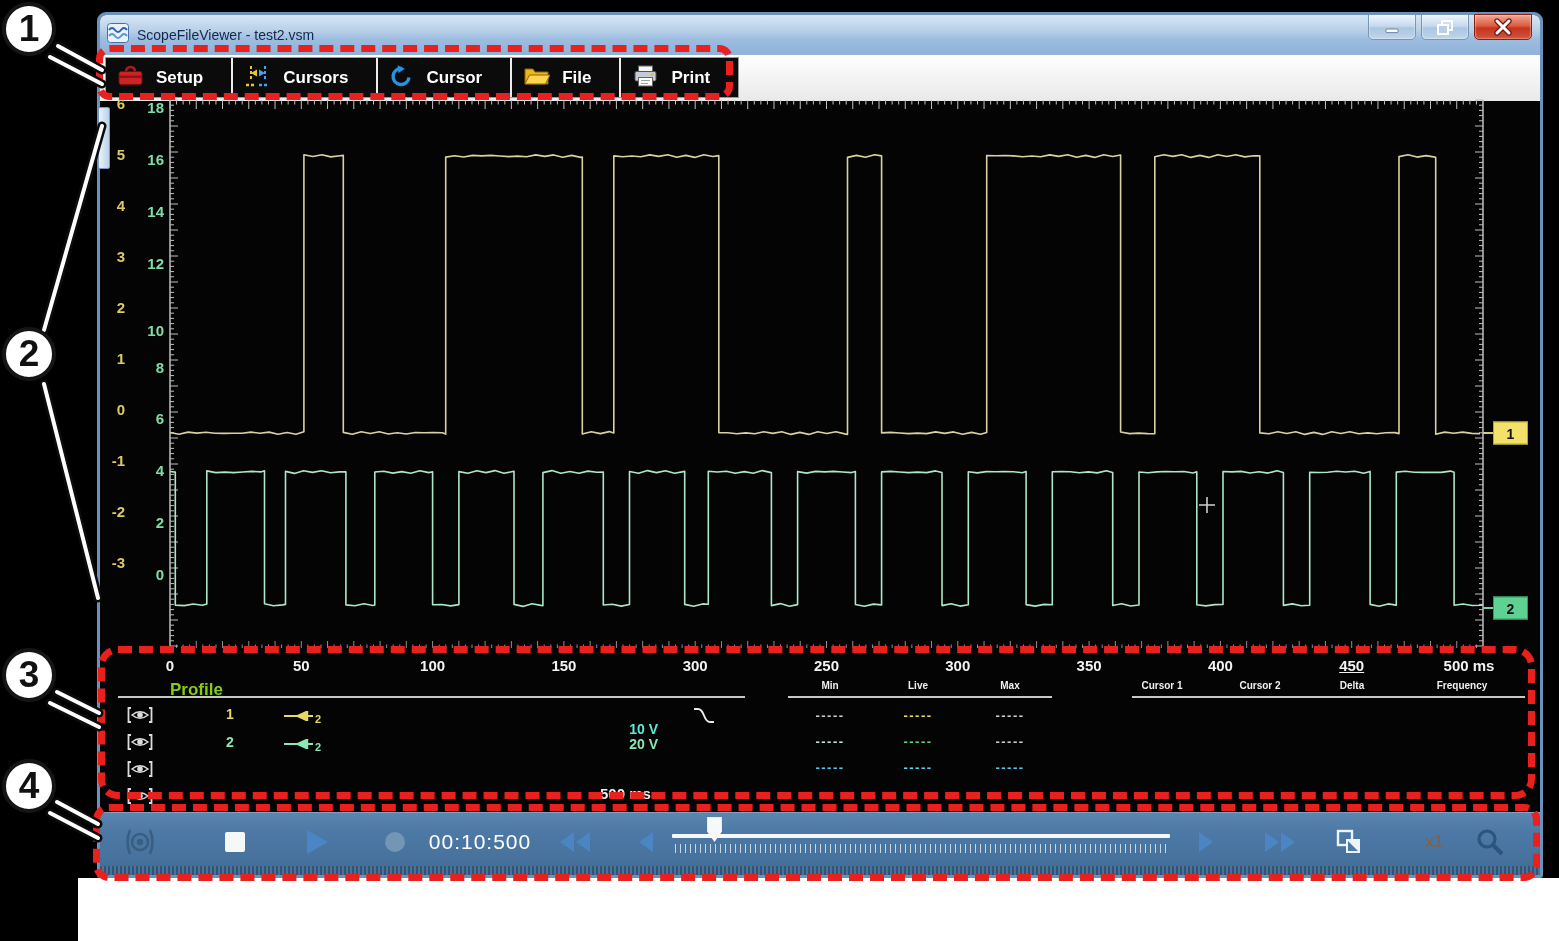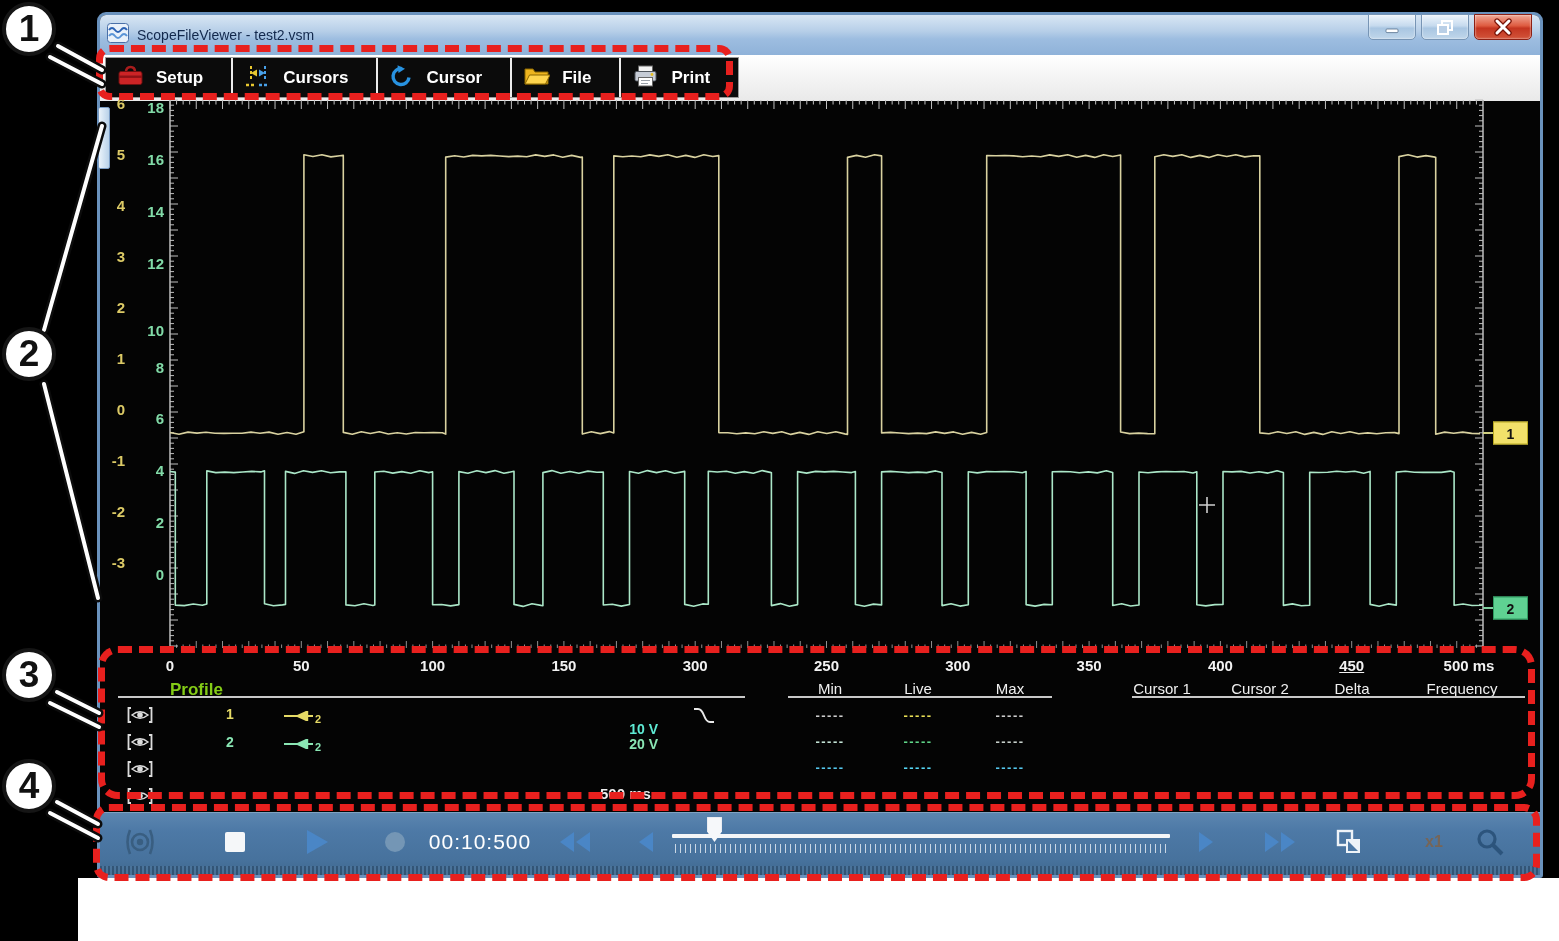--- a/index.html
+++ b/index.html
@@ -36,21 +36,21 @@
 
   
   #scope-svg{position:absolute;left:0;top:0;width:1440px;height:795px;}
   .ylab{position:absolute;transform:translate(-100%,-50%);font-size:15px;font-weight:bold;letter-spacing:0;}
   .xlab{position:absolute;transform:translate(-50%,0);font-size:15px;font-weight:bold;color:#f2f2f2;}
   .ch-badge{position:absolute;left:1393px;width:35px;height:23px;transform:translateY(-50%);
             display:flex;align-items:center;justify-content:center;
             font-size:14px;font-weight:bold;color:#111;}
 
   
-  .panel-h{position:absolute;color:#f0f0f0;font-size:15px;font-weight:normal;transform:translate(-50%,0);}
+  .panel-h{position:absolute;color:#f0f0f0;font-size:10px;font-weight:bold;transform:translate(-50%,0);}
   #profile-title{position:absolute;left:22px;top:665px;color:#84cc16;font-size:17px;font-weight:bold;margin-left:48px;}
   .h-line{position:absolute;height:2px;background:#c8c8c8;top:681px;}
   .eye{position:absolute;left:26px;width:28px;height:18px;}
   .ch-num{position:absolute;left:120px;width:20px;text-align:center;font-size:14px;font-weight:bold;transform:translateY(-2px);}
   .probe{position:absolute;left:182px;}
   .scale-lab{position:absolute;left:498px;width:60px;text-align:right;font-size:14px;font-weight:bold;}
   .edge-ic{position:absolute;left:592px;}
   .dash{position:absolute;transform:translate(-50%,0);font-size:13px;font-weight:bold;letter-spacing:1.5px;}
   #timebase{position:absolute;left:500px;top:770px;color:#f0f0f0;font-size:15px;font-weight:bold;}
 

